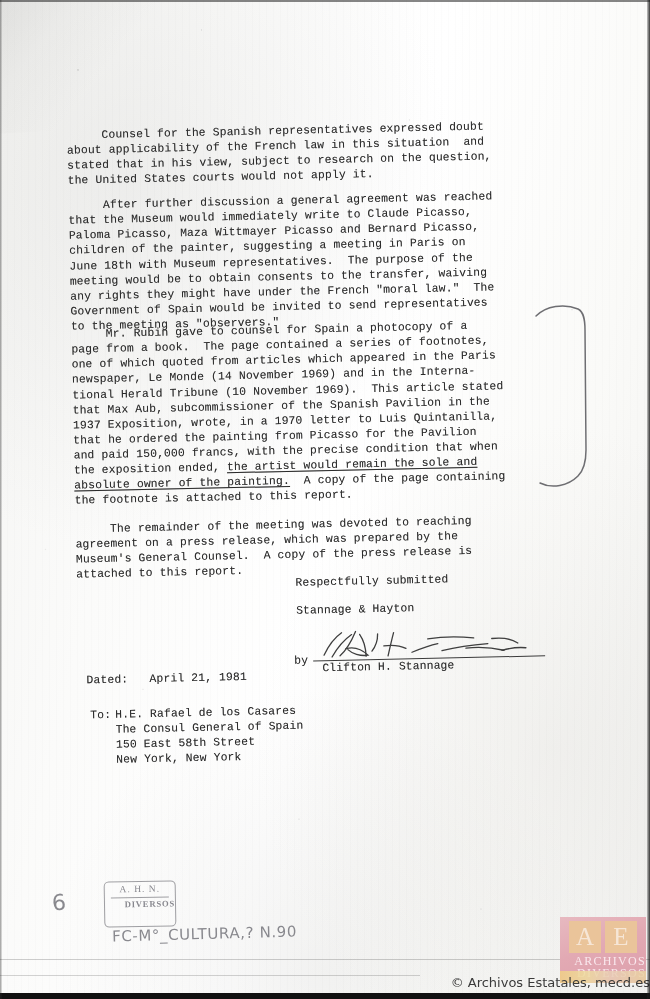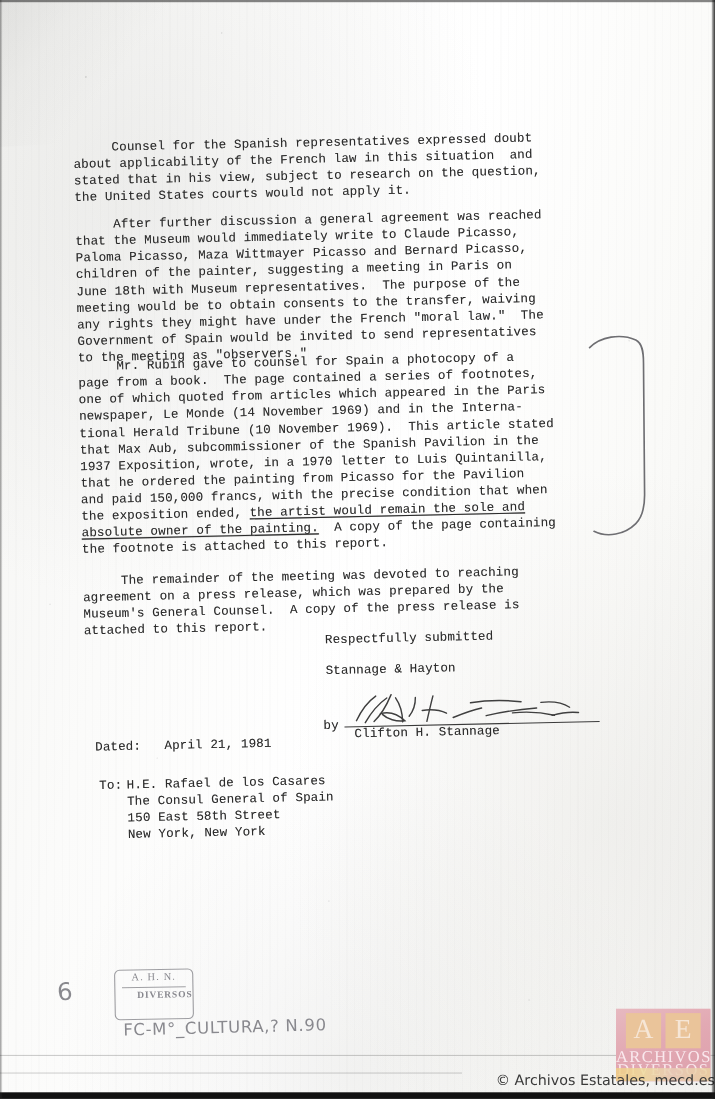--- a/index.html
+++ b/index.html
@@ -192,24 +192,24 @@
     color: #f6e6d6;
     font-family: "Liberation Serif", "DejaVu Serif", serif;
     font-size: 25px;
     line-height: 1;
     padding-bottom: 2px;
   }
   .logo-sub {
     position: absolute;
     left: 0; right: 0;
     top: 38px;
-    text-align: center;
+    text-align: right;
     color: #fae9ee;
     font-family: "Liberation Serif", "DejaVu Serif", serif;
-    font-size: 15px;
+    font-size: 12px;
     letter-spacing: 1.3px;
     line-height: 12px;
   }
   .logo-strip {
     position: absolute;
     left: 0; right: 0; bottom: 0;
     height: 12px;
     background: linear-gradient(90deg,#f0cf86 0%,#eedc9e 30%,#e9cdb6 60%,#ead2a0 100%);
     opacity: 0.85;
   }

